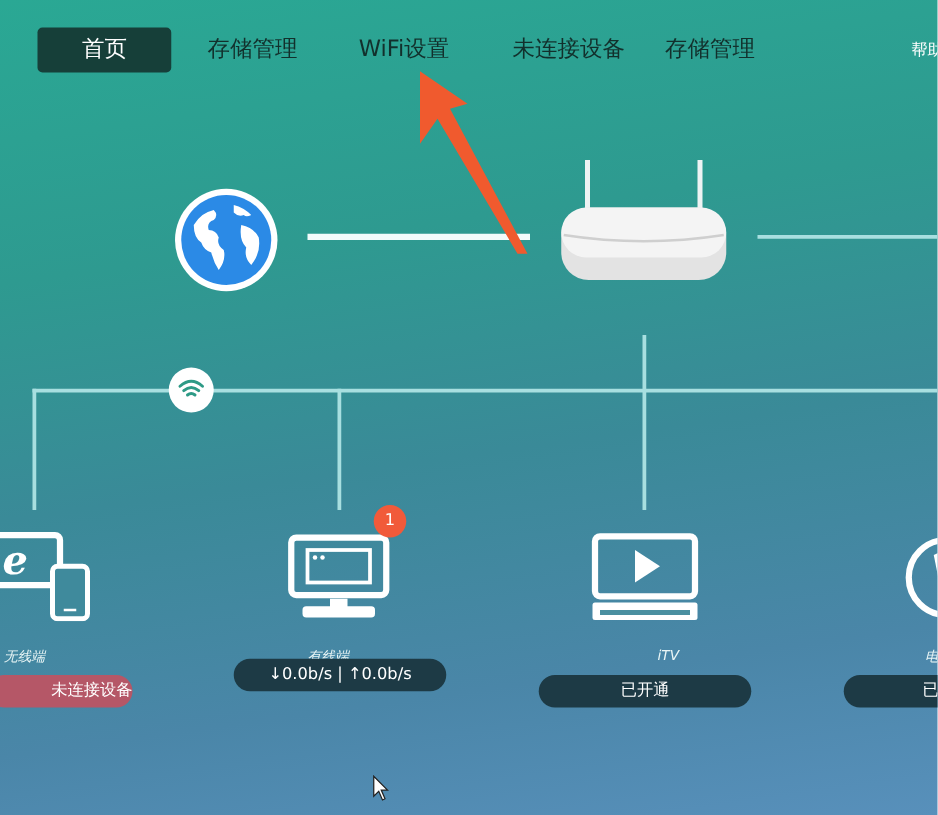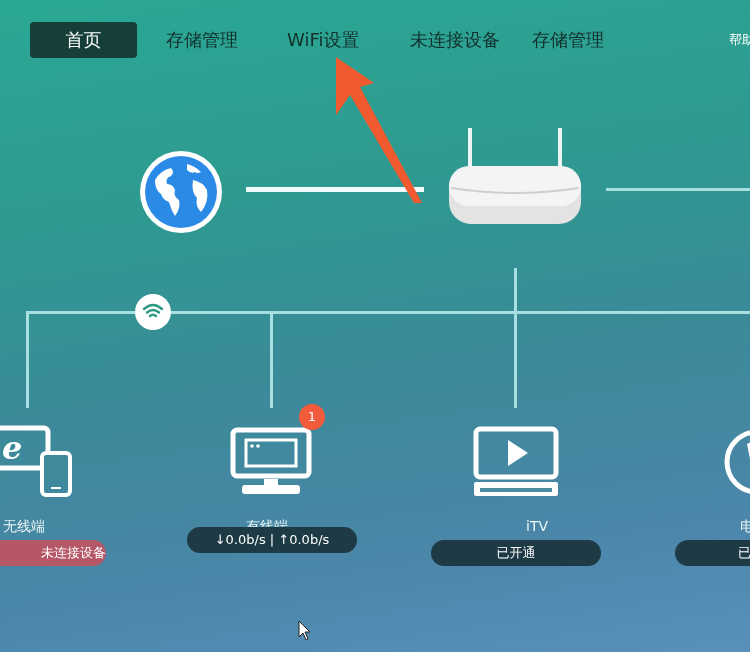--- a/index.html
+++ b/index.html
@@ -7,21 +7,21 @@
     font-family:"DejaVu Sans","Liberation Sans",sans-serif;
     background:linear-gradient(172deg,#2aa894 0%,#2e9a90 30%,#3a8a98 55%,#4a86a8 80%,#5890bb 100%);}
   .abs{position:absolute;}
   
   .nav-item{position:absolute;top:22px;height:36px;line-height:36px;font-size:18px;color:#12302c;}
   .nav-active{left:30px;width:107px;background:#163f39;border-radius:4px;color:#fff;text-align:center;}
   .help{position:absolute;left:729px;top:31px;font-size:13px;color:#fff;white-space:nowrap;}
   
   .line{position:absolute;background:#a8dfe0;}
   
-  .dev-label{position:absolute;font-size:14px;color:#eaf6f6;text-align:left;white-space:nowrap;}
+  .dev-label{position:absolute;font-size:11px;color:#eaf6f6;text-align:left;white-space:nowrap;font-style:italic;}
   .pill{position:absolute;height:26px;line-height:26px;border-radius:13px;background:#1d3a45;color:#fff;font-size:13px;text-align:center;white-space:nowrap;overflow:hidden;}
   .pill-red{background:#b55767;}
   .badge{position:absolute;width:26px;height:26px;border-radius:13px;background:#f15a3a;color:#fff;font-size:13px;text-align:center;line-height:26px;}
 </style>
 </head>
 <body>
 
 <div>
   <div class="nav-item nav-active">首页</div>
   <div class="nav-item" style="left:166px">存储管理</div>

